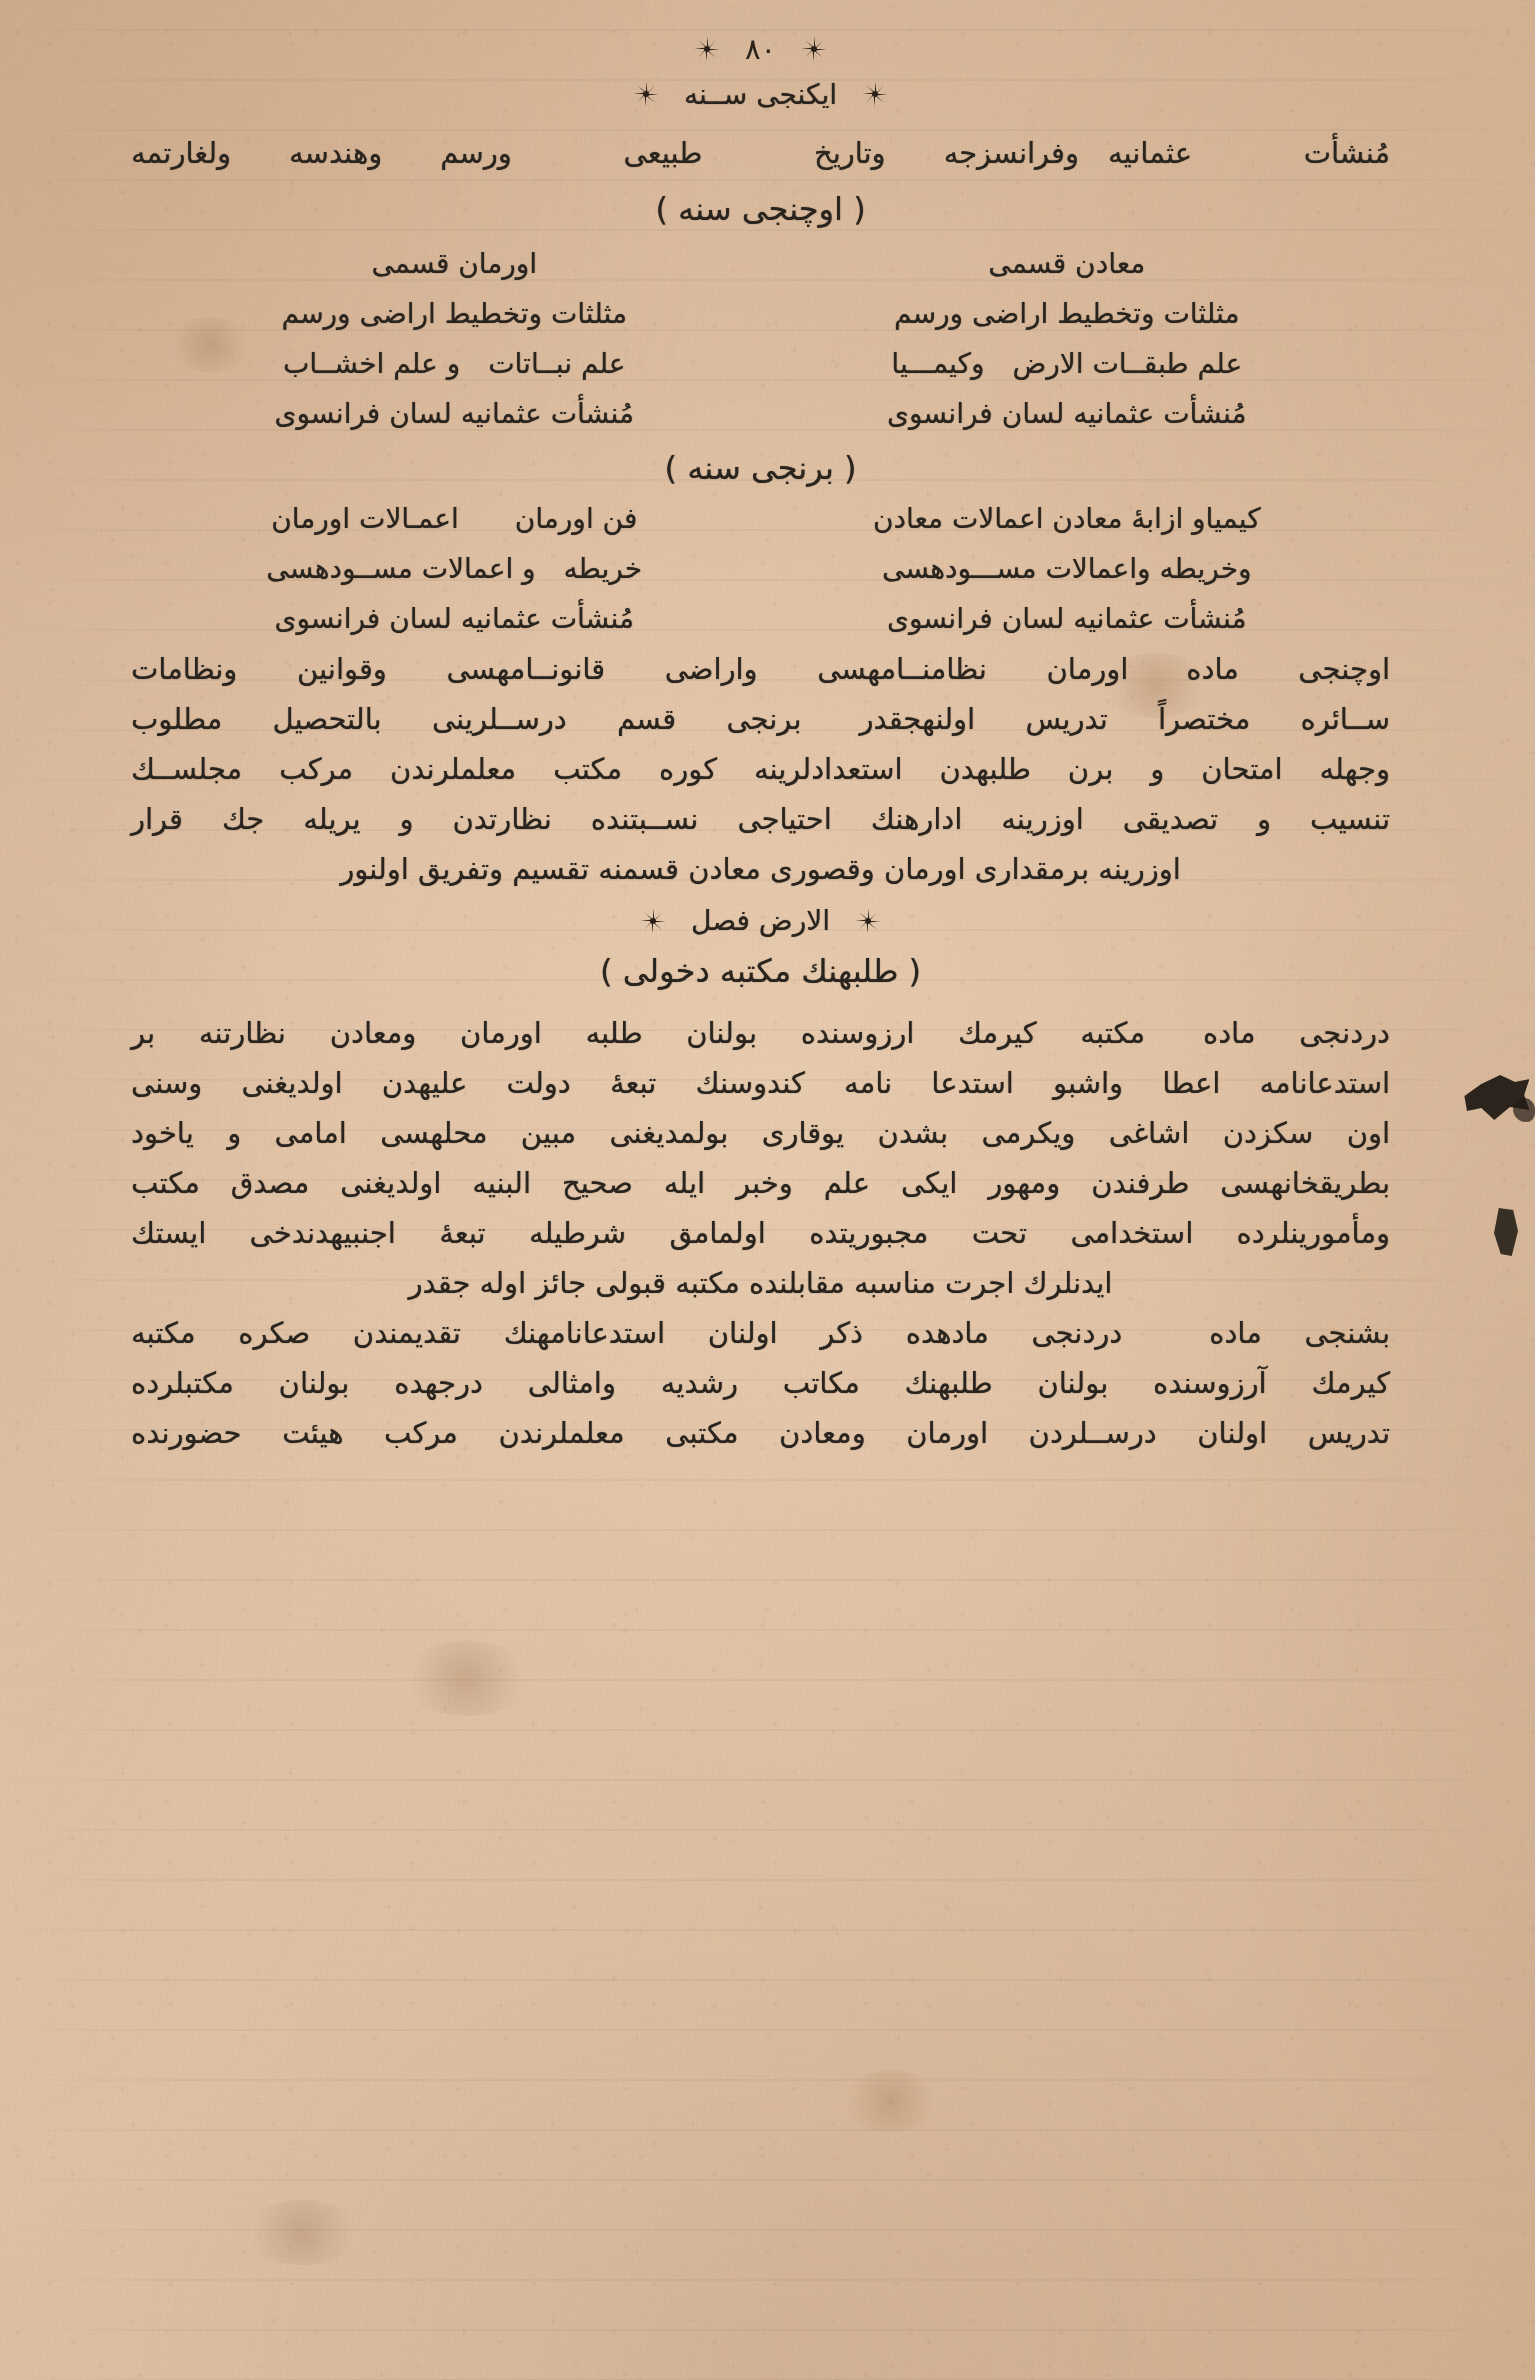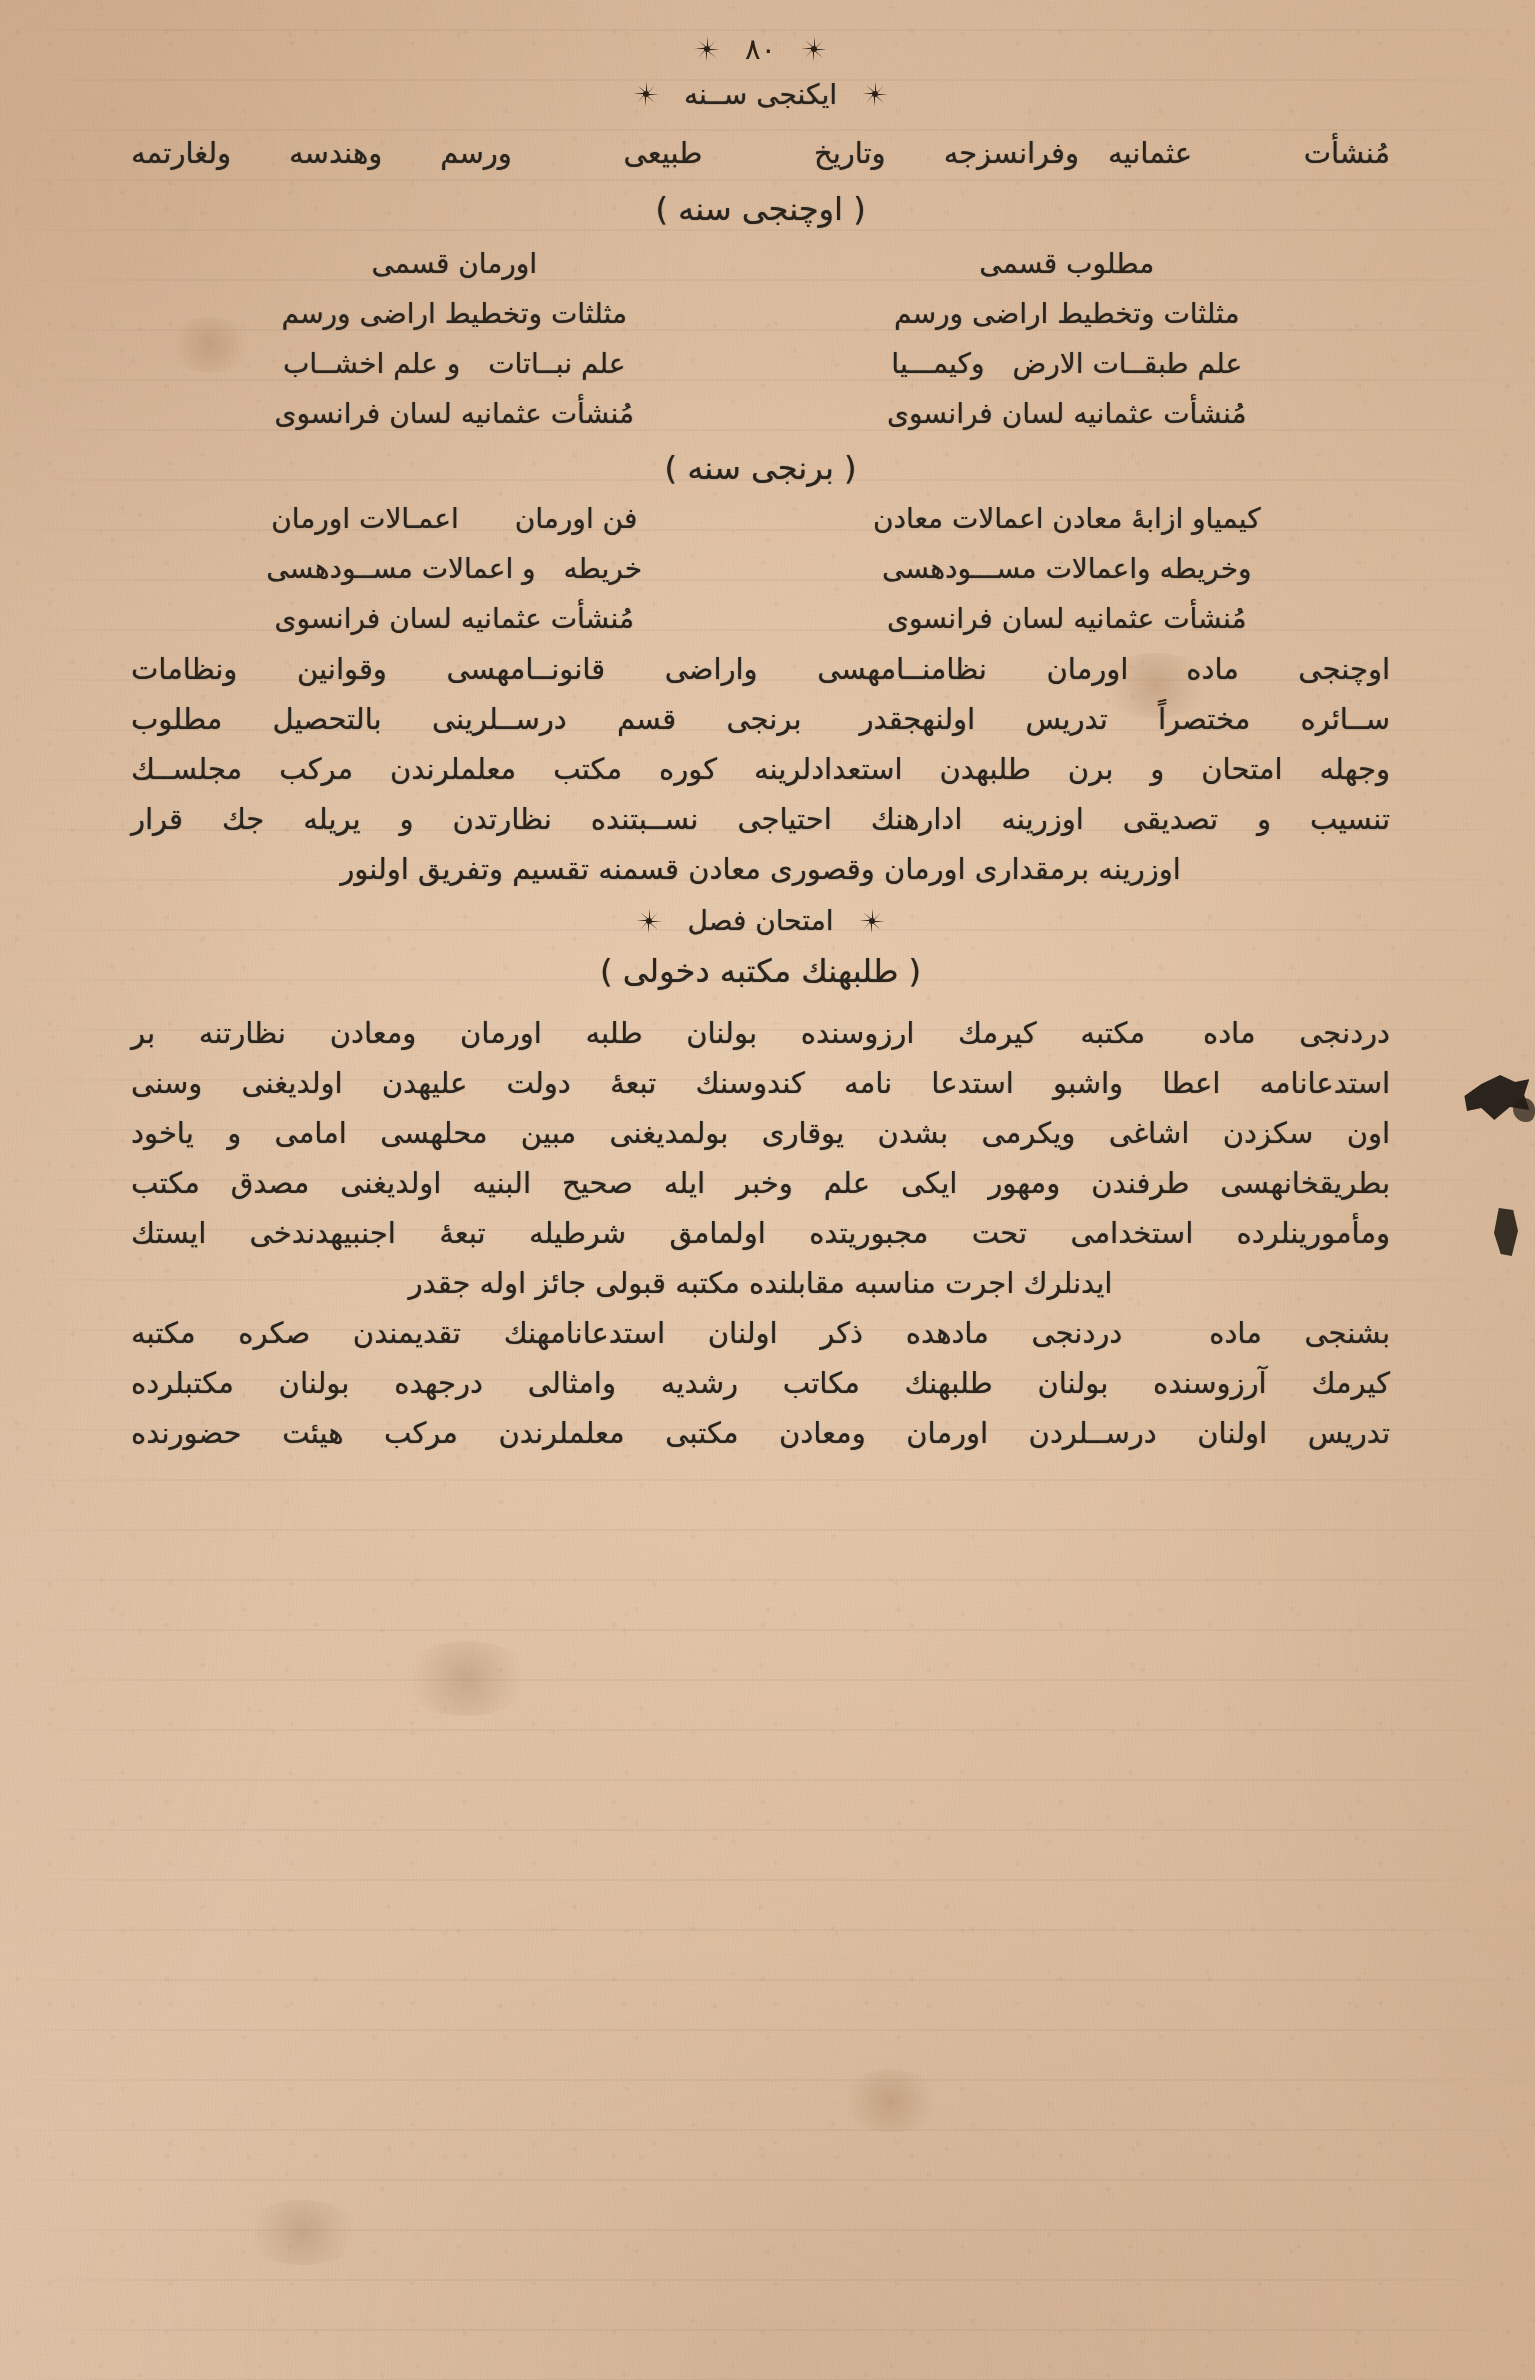--- a/index.html
+++ b/index.html
@@ -279,21 +279,21 @@
     <div class="ln size-sub center" style="margin-top:7.5px;">( اوچنجى سنه )</div>
 
     <div class="cols" style="margin-top:5.6px;">
       <div class="col col-right">
         <div class="ln col-head">اورمان قسمى</div>
         <div class="ln">مثلثات وتخطيط اراضى ورسم</div>
         <div class="ln">علم نبــاتات و علم اخشــاب</div>
         <div class="ln">مُنشأت عثمانيه لسان فرانسوى</div>
       </div>
       <div class="col col-left">
-        <div class="ln col-head">مطلوب قسمى</div>
+        <div class="ln col-head">معادن قسمى</div>
         <div class="ln">مثلثات وتخطيط اراضى ورسم</div>
         <div class="ln">علم طبقــات الارض وكيمـــيا</div>
         <div class="ln">مُنشأت عثمانيه لسان فرانسوى</div>
       </div>
     </div>
 
     <div class="ln size-sub center" style="margin-top:5.6px;">( برنجى سنه )</div>
 
     <div class="cols" style="margin-top:1.9px;">
       <div class="col col-right">
@@ -323,21 +323,21 @@
             <path d="M1.2 12 9.4 10.9 11 12z"></path>
               <path d="M22.8 12 14.6 13.1 13 12z"></path>
             <path d="M4.4 4.4 10.6 9.5 11.3 10.9z"></path>
               <path d="M19.6 19.6 13.4 14.5 12.7 13.1z"></path>
             <path d="M19.6 4.4 14.5 10.6 13.1 11.3z"></path>
               <path d="M4.4 19.6 9.5 13.4 10.9 12.7z"></path>
             <circle cx="12" cy="12" r="2.6"></circle>
           </g>
         </svg>
       </span>
-      <span class="ln size-hd">امتحان فصل</span>
+      <span class="ln size-hd">الارض فصل</span>
       <span class="orn">
         <svg viewBox="0 0 24 24" aria-hidden="true">
           <g fill="currentColor">
             <path d="M12 1.2 13.1 9.4 12 11z"></path>
               <path d="M12 22.8 10.9 14.6 12 13z"></path>
             <path d="M1.2 12 9.4 10.9 11 12z"></path>
               <path d="M22.8 12 14.6 13.1 13 12z"></path>
             <path d="M4.4 4.4 10.6 9.5 11.3 10.9z"></path>
               <path d="M19.6 19.6 13.4 14.5 12.7 13.1z"></path>
             <path d="M19.6 4.4 14.5 10.6 13.1 11.3z"></path>

